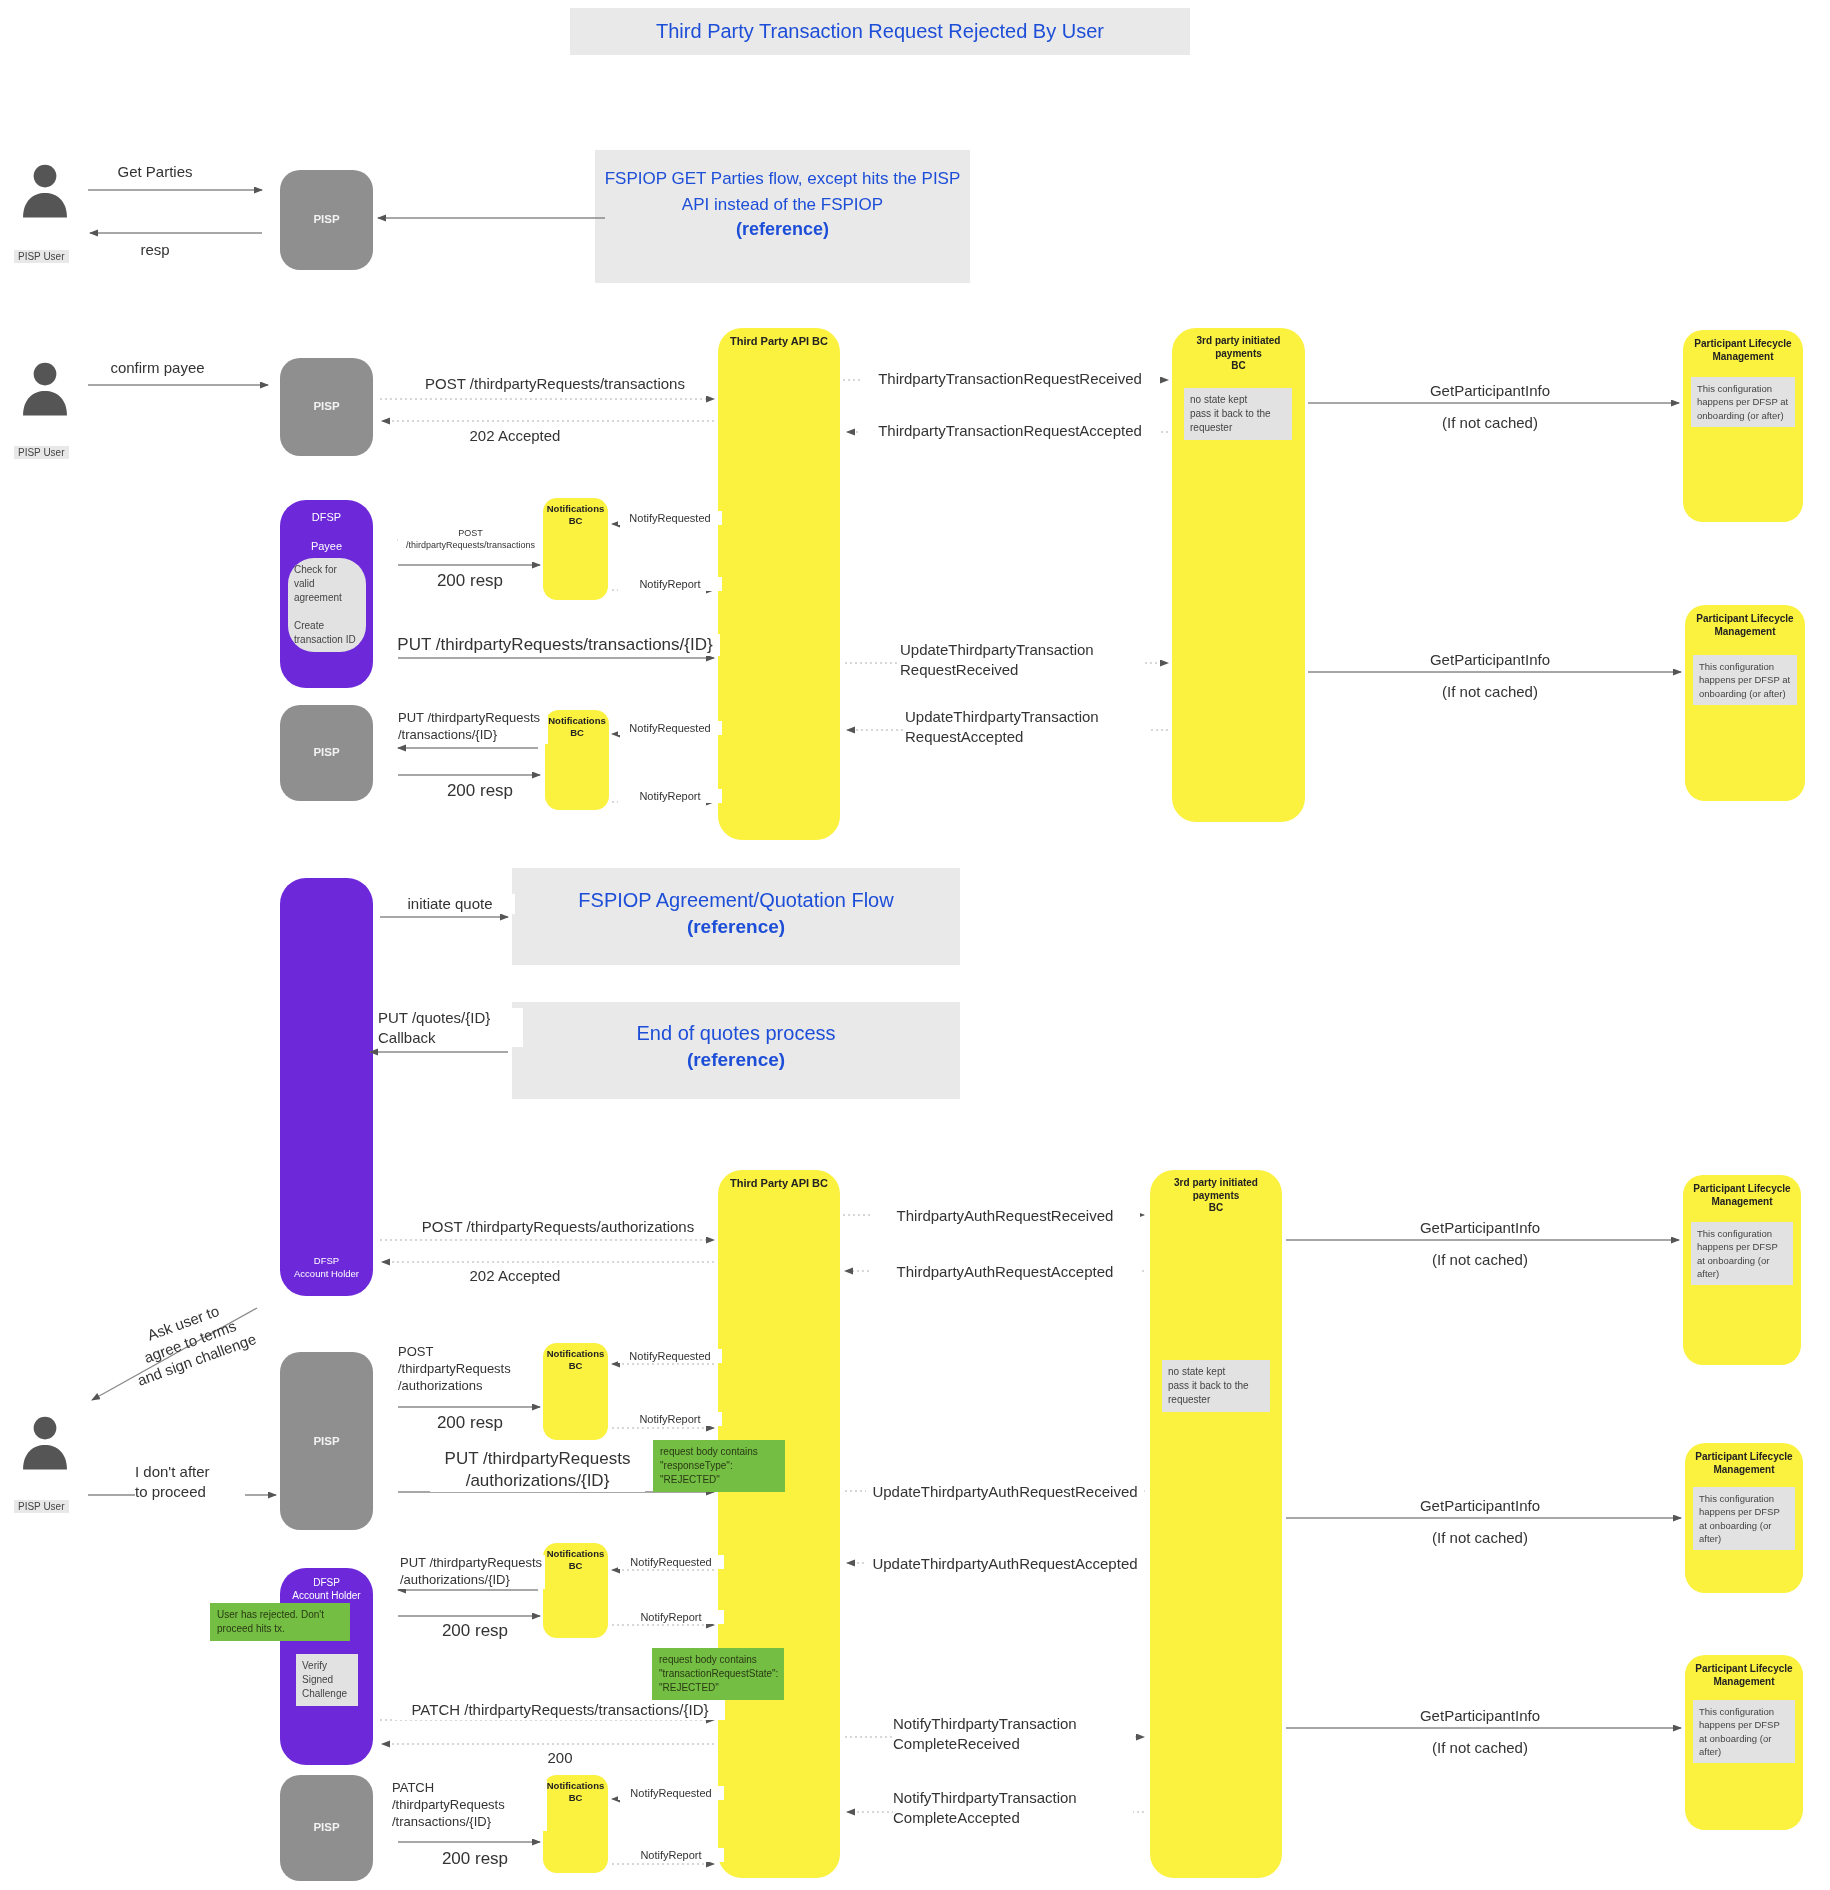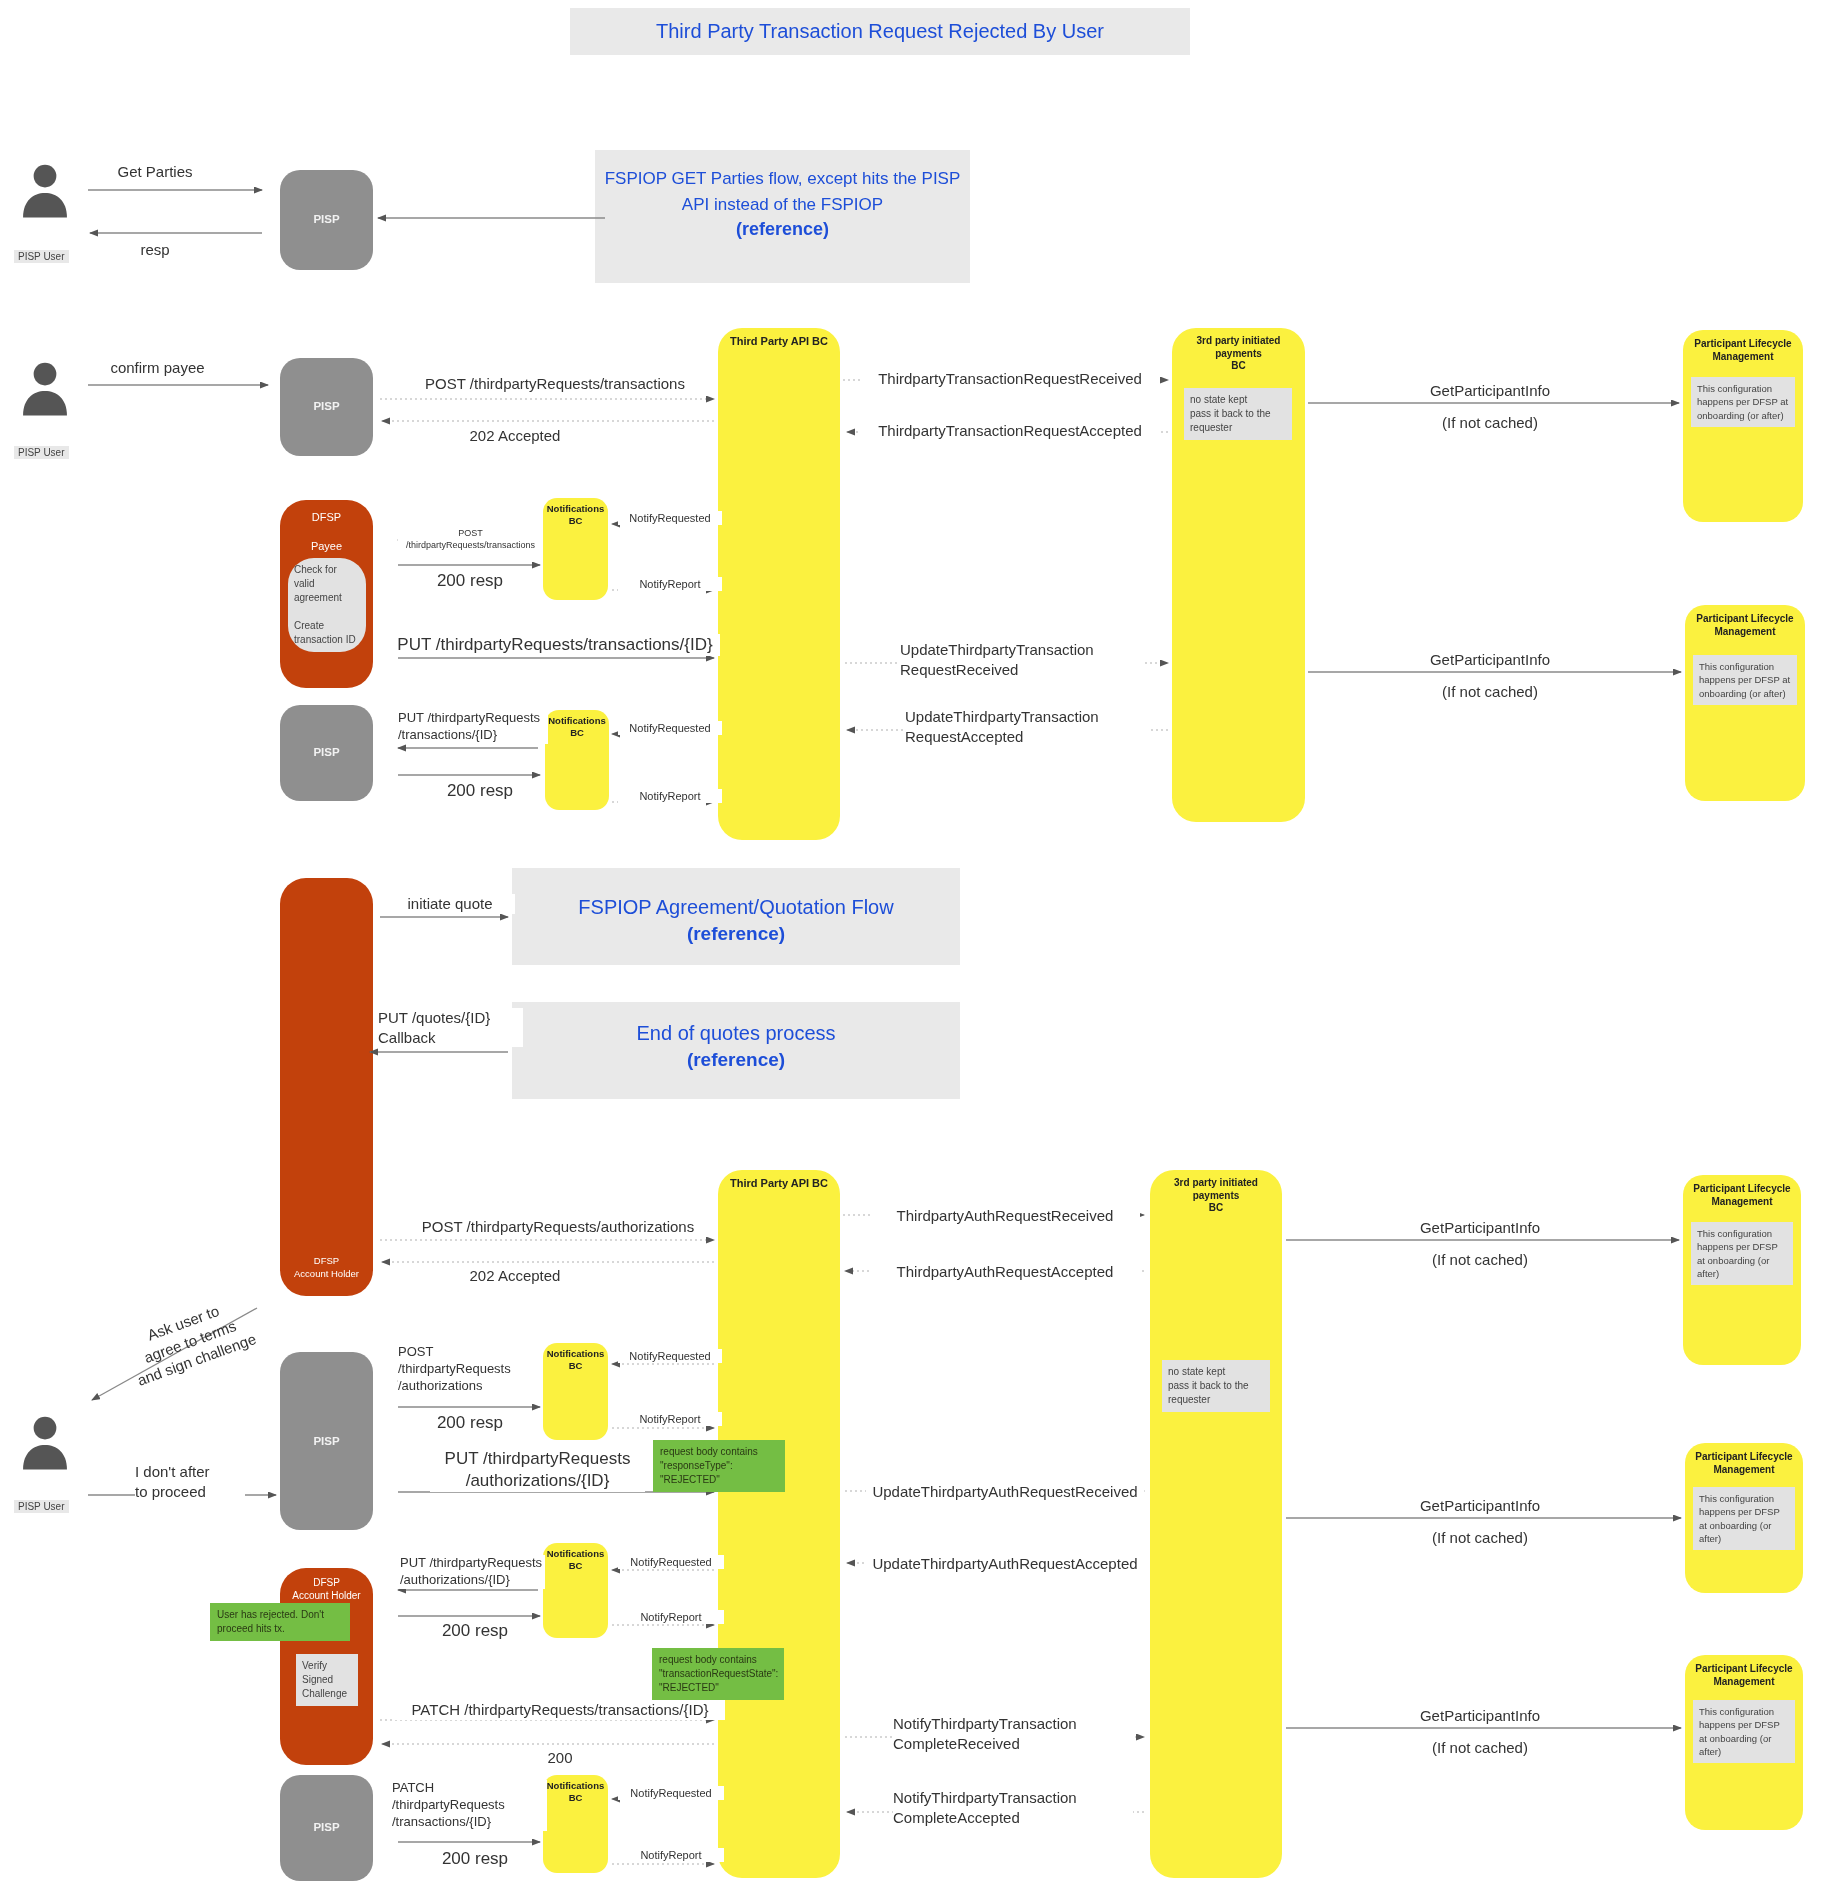--- a/index.html
+++ b/index.html
@@ -1,21 +1,21 @@
 <!DOCTYPE html>
 <html><head>
 <meta charset="utf-8">
 <style>
   html,body{margin:0;padding:0;background:#fff;}
   #diagram{position:relative;width:1830px;height:1890px;background:#fff;overflow:hidden;
            font-family:"Liberation Sans","DejaVu Sans",sans-serif;color:#333;}
   .abs{position:absolute;}
   .box{position:absolute;border-radius:20px;}
   .graybox{background:#8F8F8F;color:#F2F2F2;}
-  .blackbox{background:#c2410c;color:#FFF;border-radius:26px;}
+  .blackbox{background:#6d28d9;color:#FFF;border-radius:26px;}
   .yellow{background:#FBF13F;}
   .btitle{font-weight:bold;text-align:center;color:#222;white-space:pre-line;line-height:1.25;}
   .blabel{text-align:center;white-space:pre-line;line-height:1.3;}
   .note{position:absolute;background:#E2E2E2;color:#444;font-size:10px;line-height:1.4;
         padding:5px 6px;white-space:pre-line;}
   .gn{position:absolute;background:#74BE44;color:#2A3A14;font-size:10px;line-height:1.4;
       padding:5px 7px;white-space:pre-line;z-index:6;}
   .ref{position:absolute;background:#E9E9E9;color:#1d4ed8;text-align:center;z-index:2;}
   .msg{position:absolute;font-size:15px;color:#333;text-align:center;line-height:1.3;
        white-space:pre-line;background:#fff;z-index:5;}
@@ -35,21 +35,21 @@
 <div id="diagram">
 
   <div class="ref" style="left:570px;top:8px;width:620px;height:47px;line-height:47px;font-size:20px;">Third Party Transaction Request Rejected By User</div>
 
   <div class="ref" style="left:595px;top:150px;width:375px;height:133px;padding-top:0;">
     <div style="margin-top:16px;font-size:17px;line-height:1.5;white-space:pre-line;text-align:center;">FSPIOP GET Parties flow, except hits the PISP
 API instead of the FSPIOP</div>
     <div style="font-size:18px;font-weight:bold;margin-top:2px;">(reference)</div>
   </div>
   <div class="ref" style="left:512px;top:868px;width:448px;height:97px;">
-    <div style="margin-top:28px;font-size:20px;">FSPIOP Agreement/Quotation Flow</div>
+    <div style="margin-top:21px;font-size:20px;">FSPIOP Agreement/Quotation Flow</div>
     <div style="font-size:19px;font-weight:bold;margin-top:4px;">(reference)</div>
   </div>
   <div class="ref" style="left:512px;top:1002px;width:448px;height:97px;">
     <div style="margin-top:20px;font-size:20px;">End of quotes process</div>
     <div style="font-size:19px;font-weight:bold;margin-top:4px;">(reference)</div>
   </div>
 
   <div class="abs" style="left:14px;top:154px;width:62px;height:70px;">
     <svg width="62" height="70" viewBox="0 0 24 26">
       <circle cx="12" cy="8" r="4.4" fill="#555"></circle>

